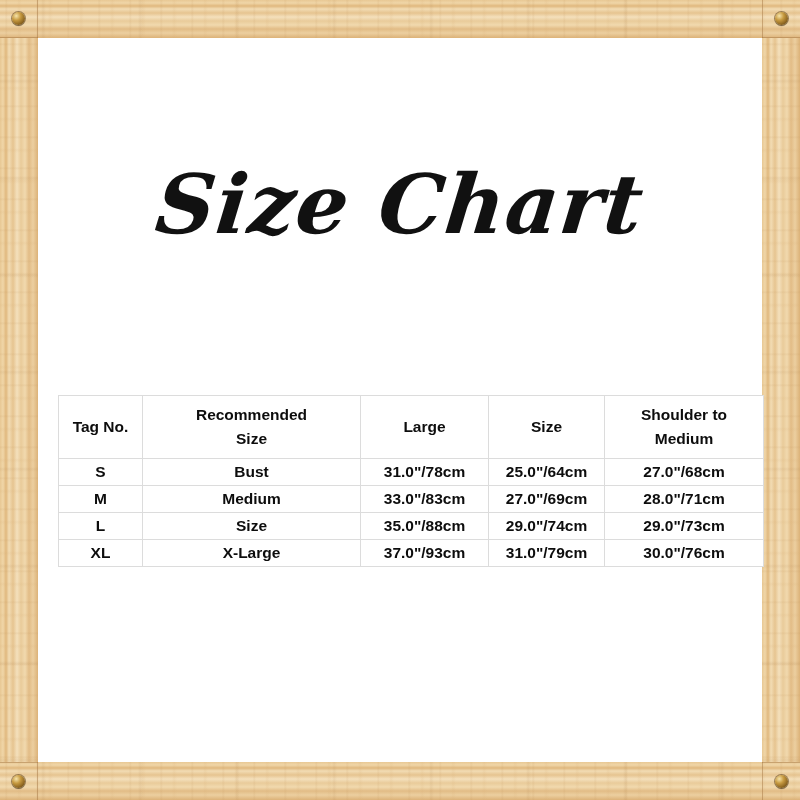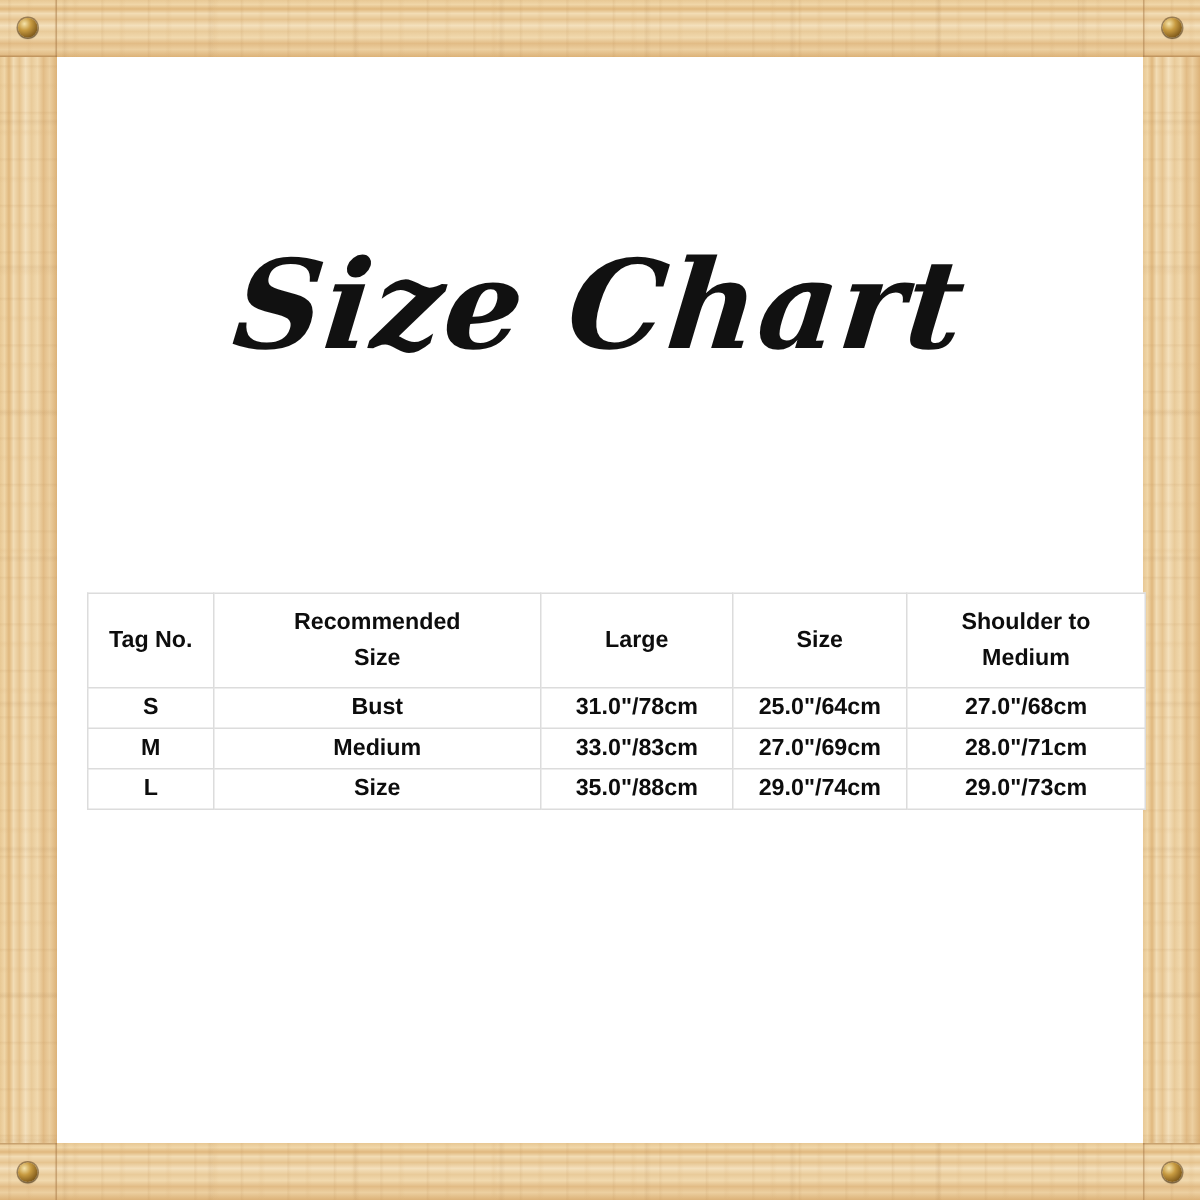--- a/index.html
+++ b/index.html
@@ -273,17 +273,24 @@
           <td>27.0"/69cm</td>
           <td>28.0"/71cm</td>
         </tr>
         <tr>
           <td>L</td>
           <td>Size</td>
           <td>35.0"/88cm</td>
           <td>29.0"/74cm</td>
           <td>29.0"/73cm</td>
         </tr>
+        <tr>
+          <td>XL</td>
+          <td>X-Large</td>
+          <td>37.0"/93cm</td>
+          <td>31.0"/79cm</td>
+          <td>30.0"/76cm</td>
+        </tr>
       </tbody>
     </table>
 
   </div>
 </div>
 
 </body></html>

